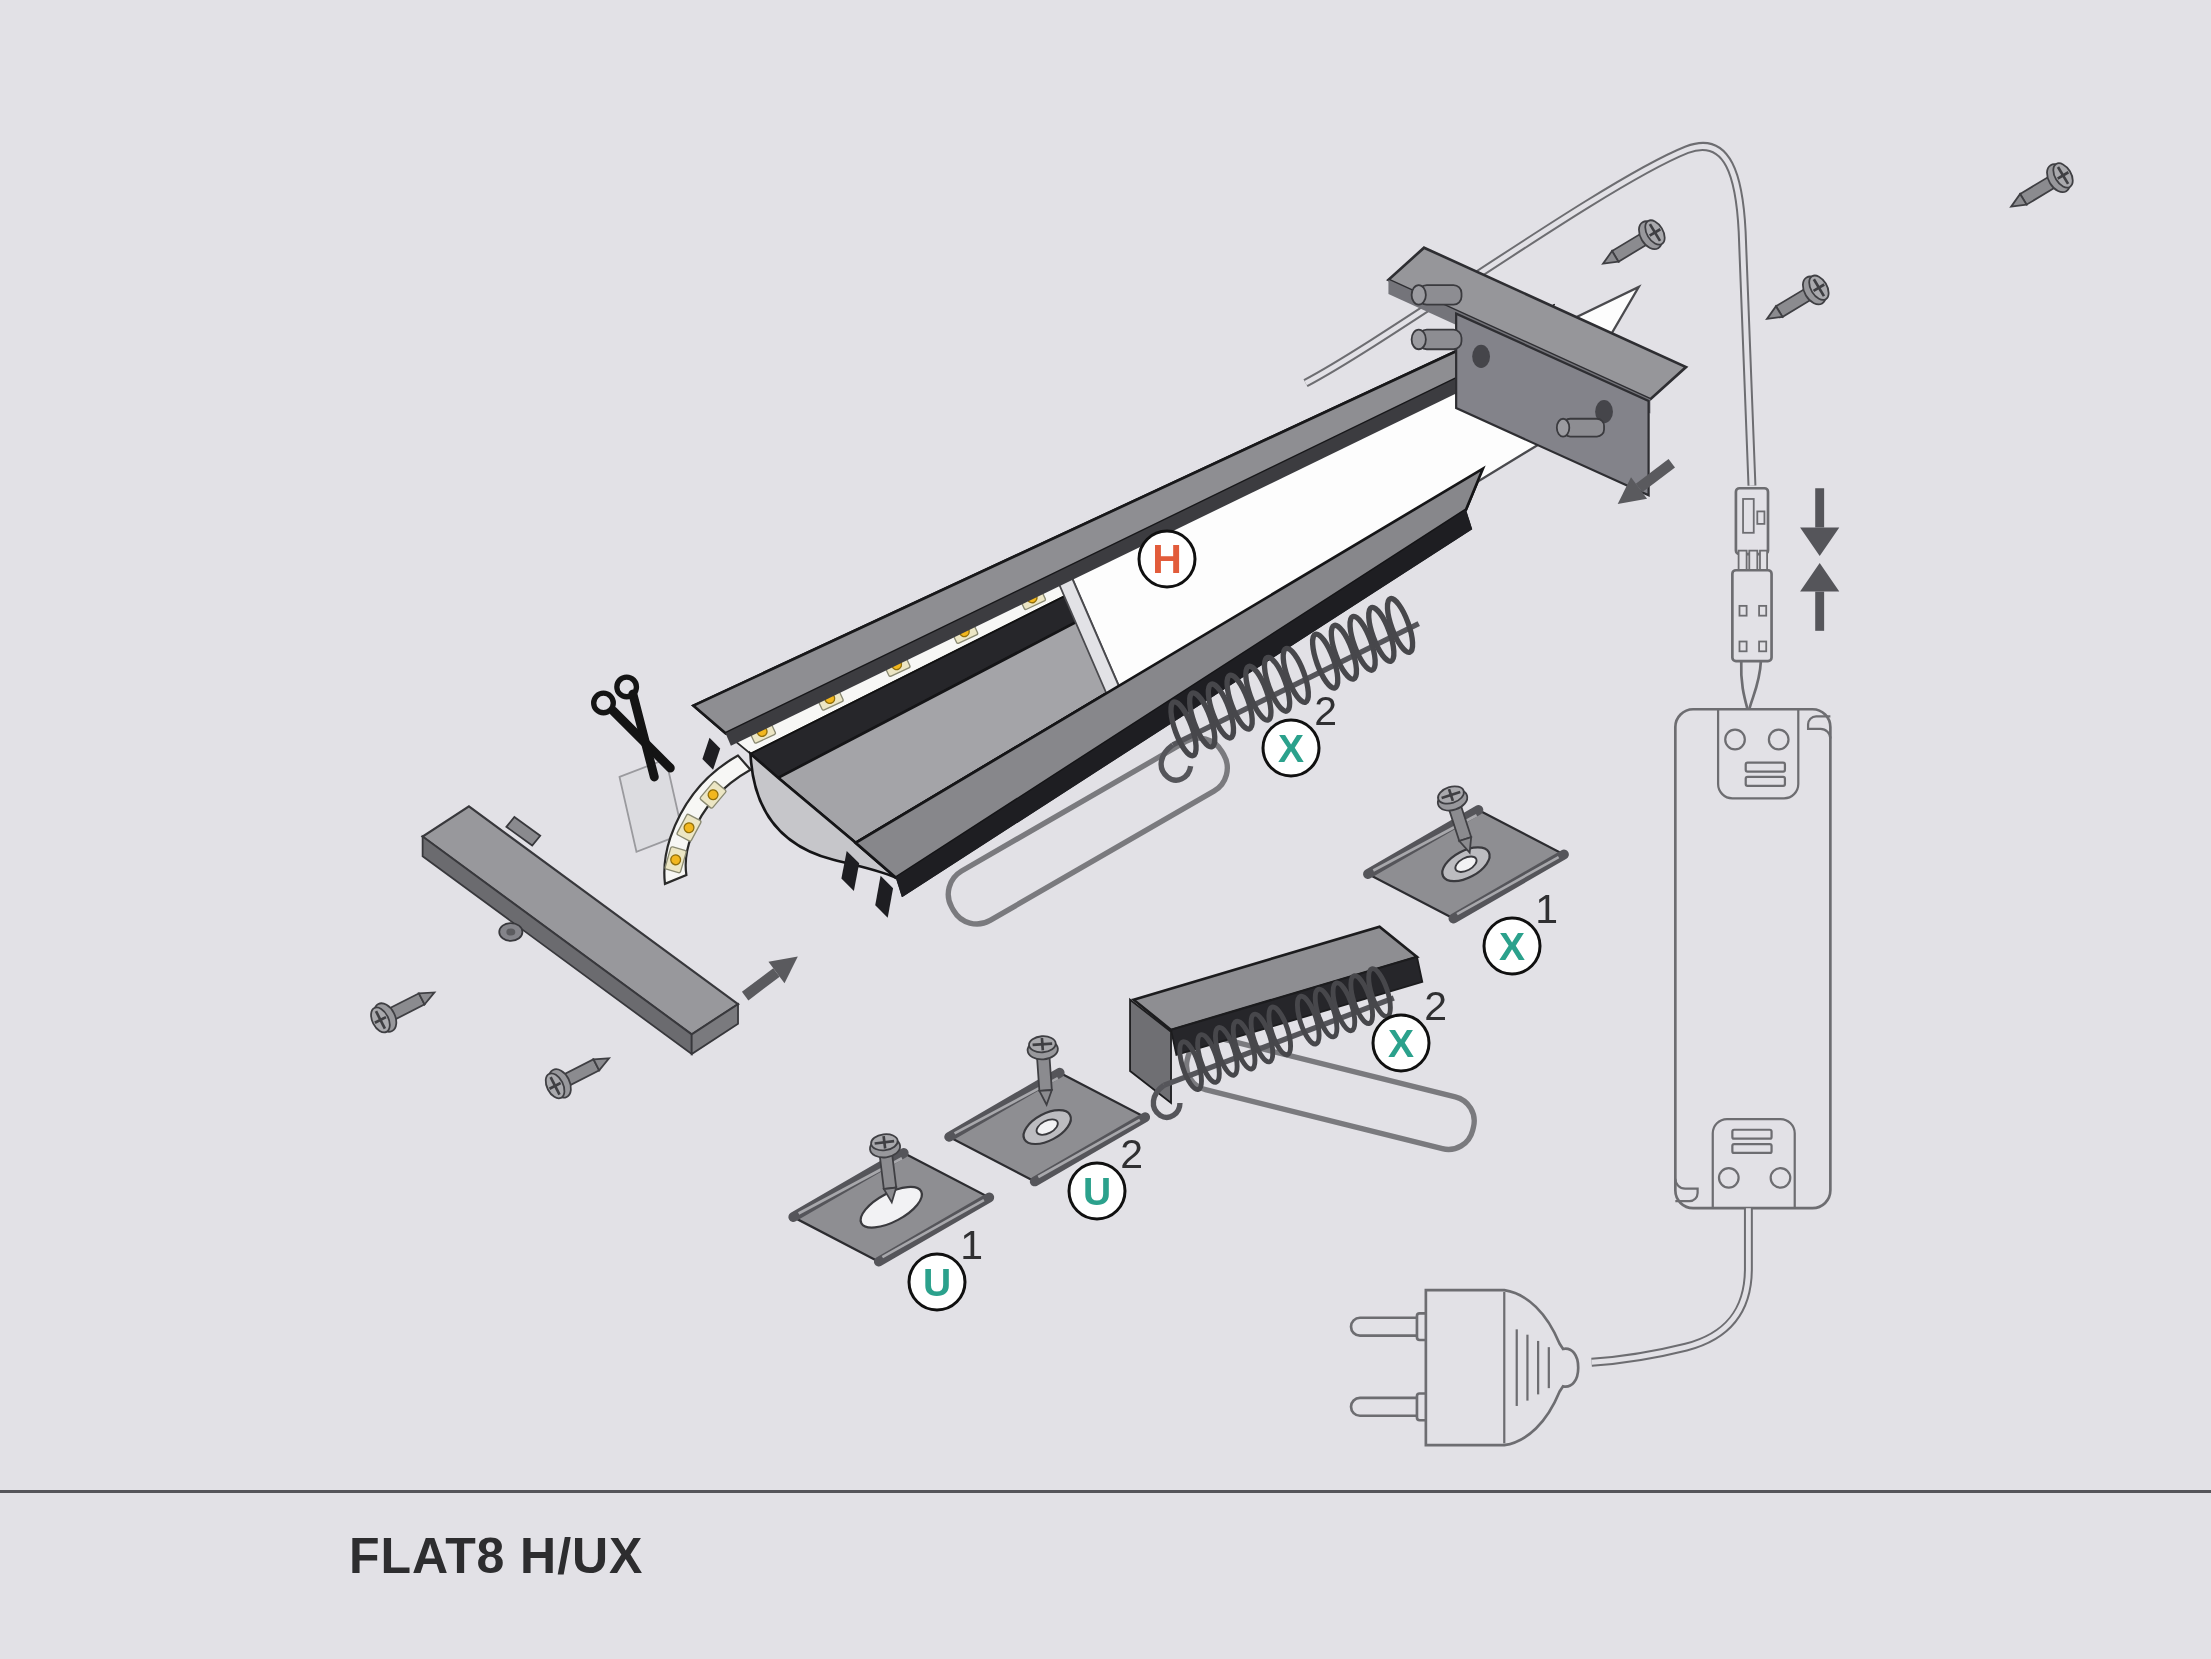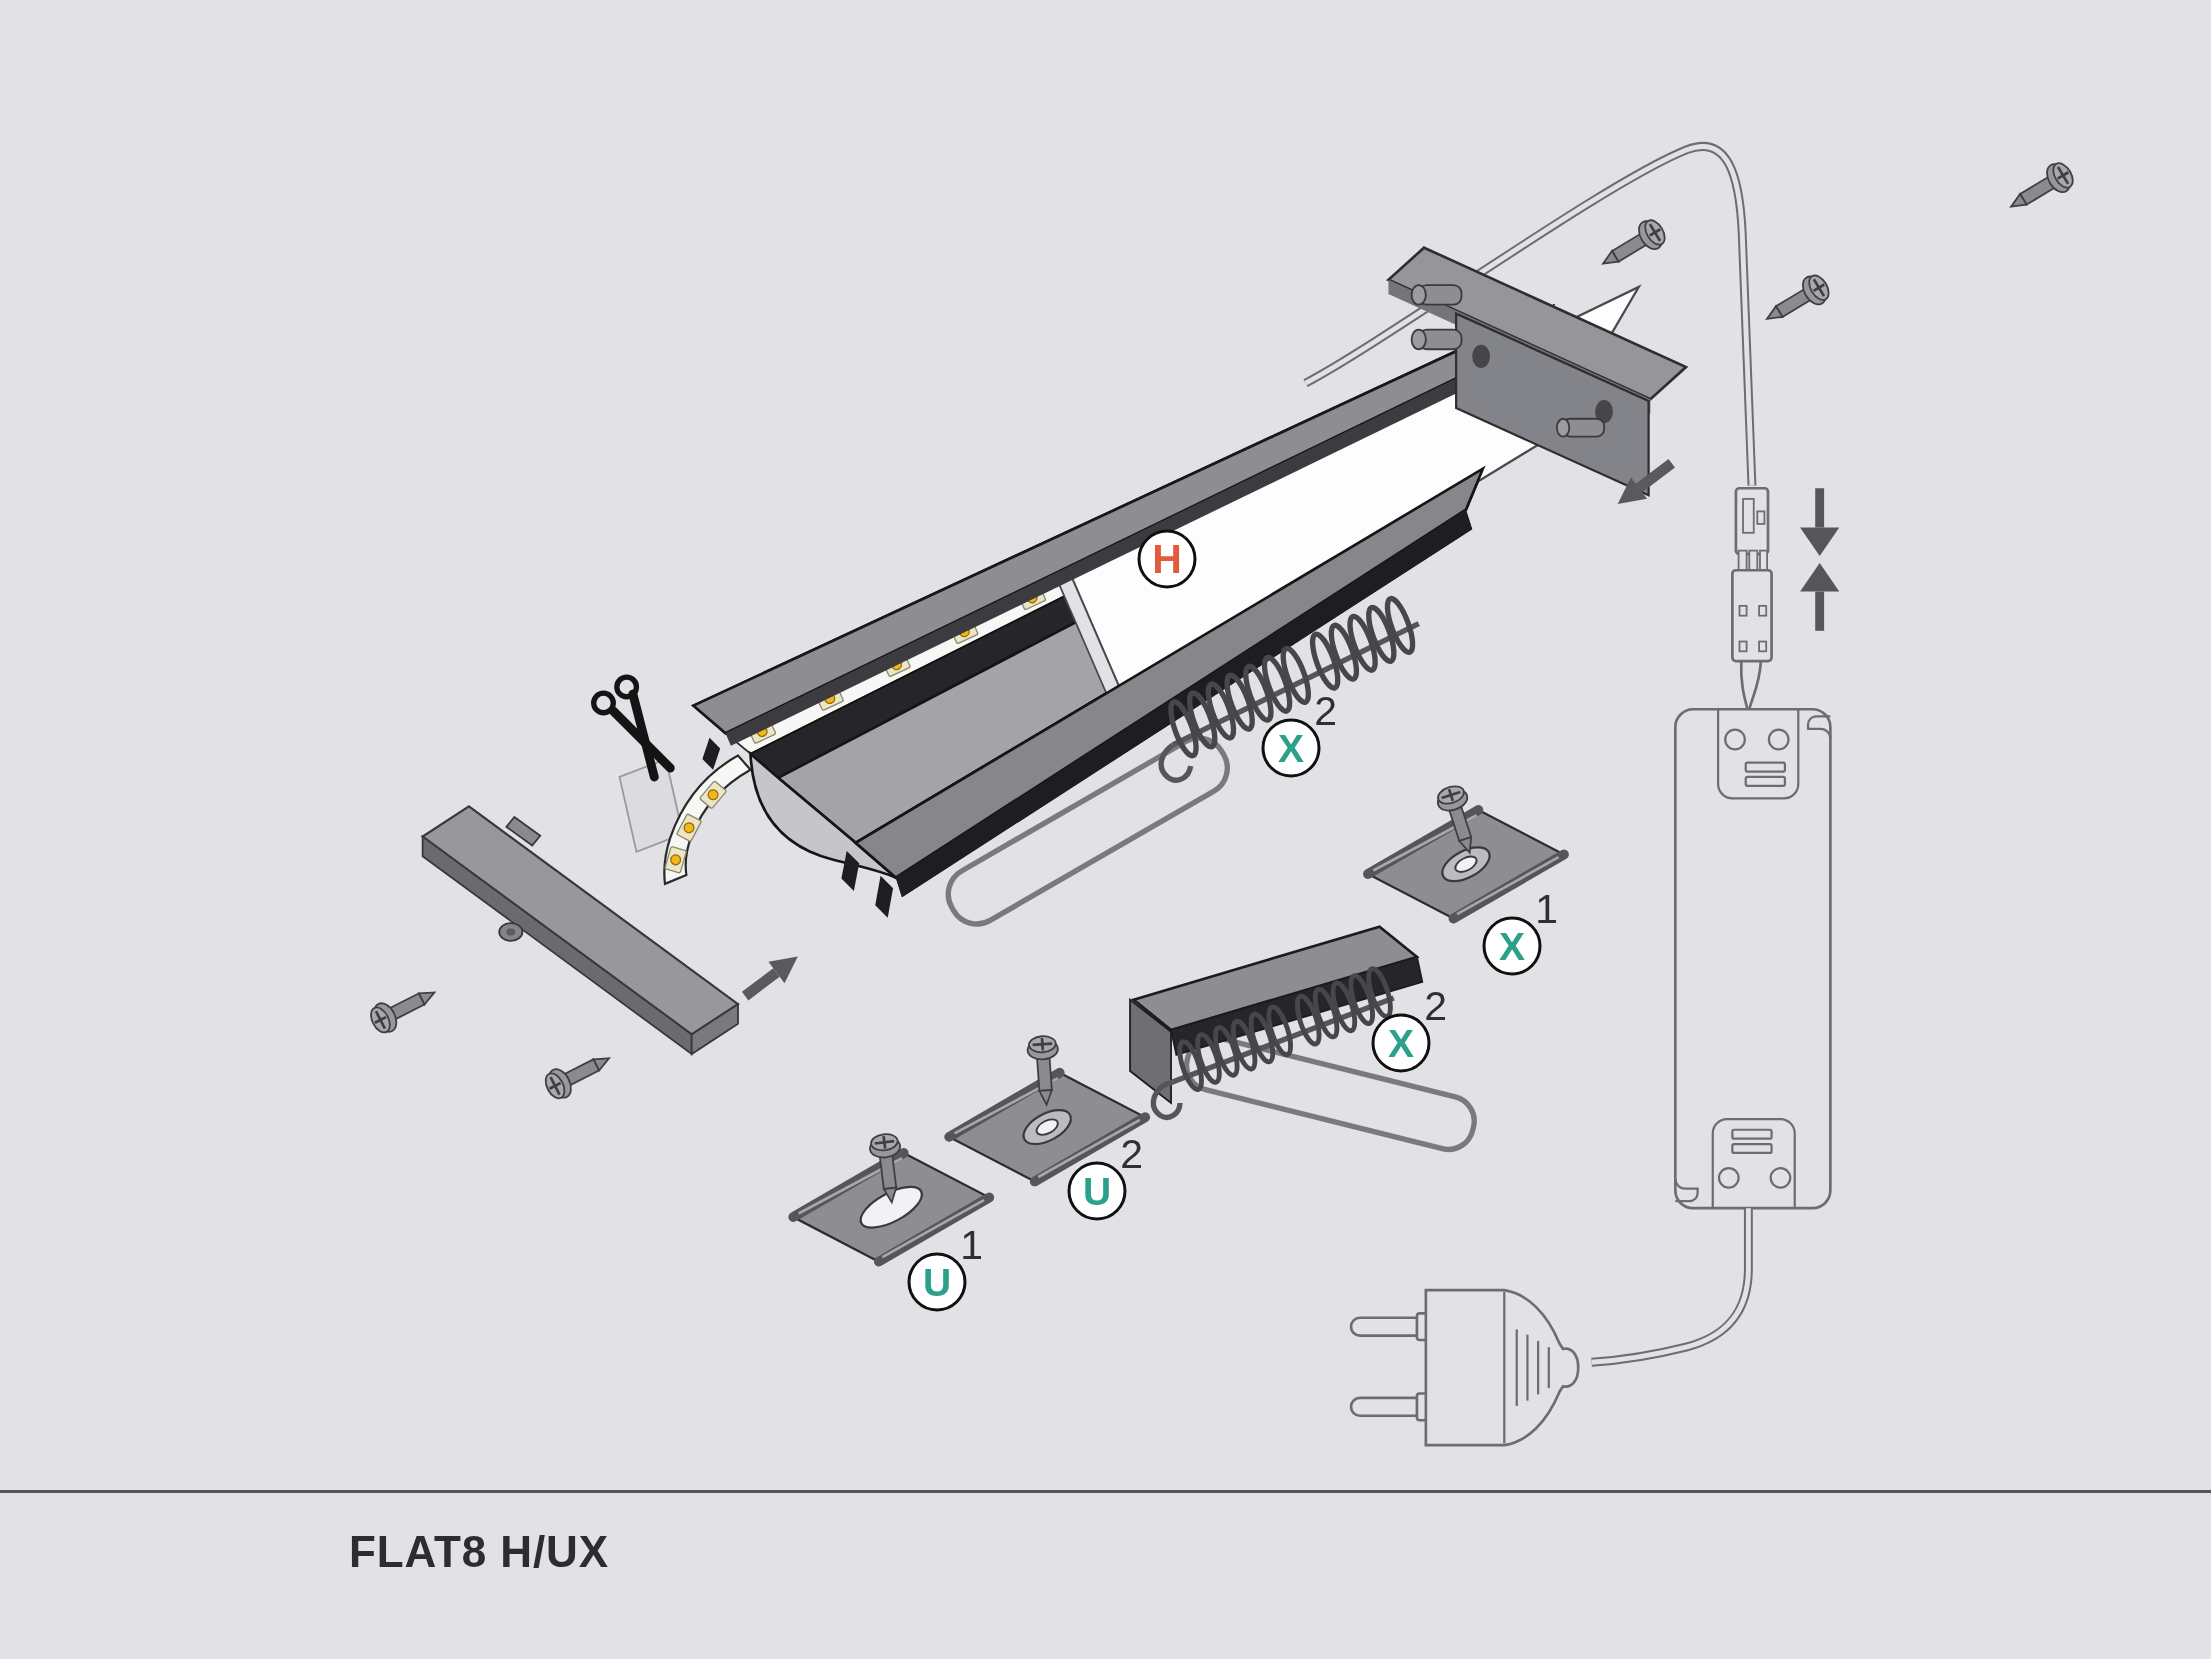--- a/index.html
+++ b/index.html
@@ -18,21 +18,21 @@
     font-weight:bold;transform:translate(-50%,-50%);
   }
   .marker .sup{
     position:absolute;top:-34px;right:-19.6px;
     font-size:41px;font-weight:400;color:#303032;
   }
   .marker.teal{color:#2BA18C;font-size:39px;}
   .marker.orange{color:#E25C3B;font-size:41px;}
   .title{
     position:absolute;left:349px;top:1527px;
-    font-size:44px;font-weight:bold;color:#2D2D2F;letter-spacing:0.9px;
+    font-size:50px;font-weight:bold;color:#2D2D2F;letter-spacing:0.9px;
   }
   .divider{
     position:absolute;left:0;top:1490px;width:2212px;height:2.7px;background:#55555A;
   }
 </style>
 </head>
 <body>
 
 <div class="stage">
 

